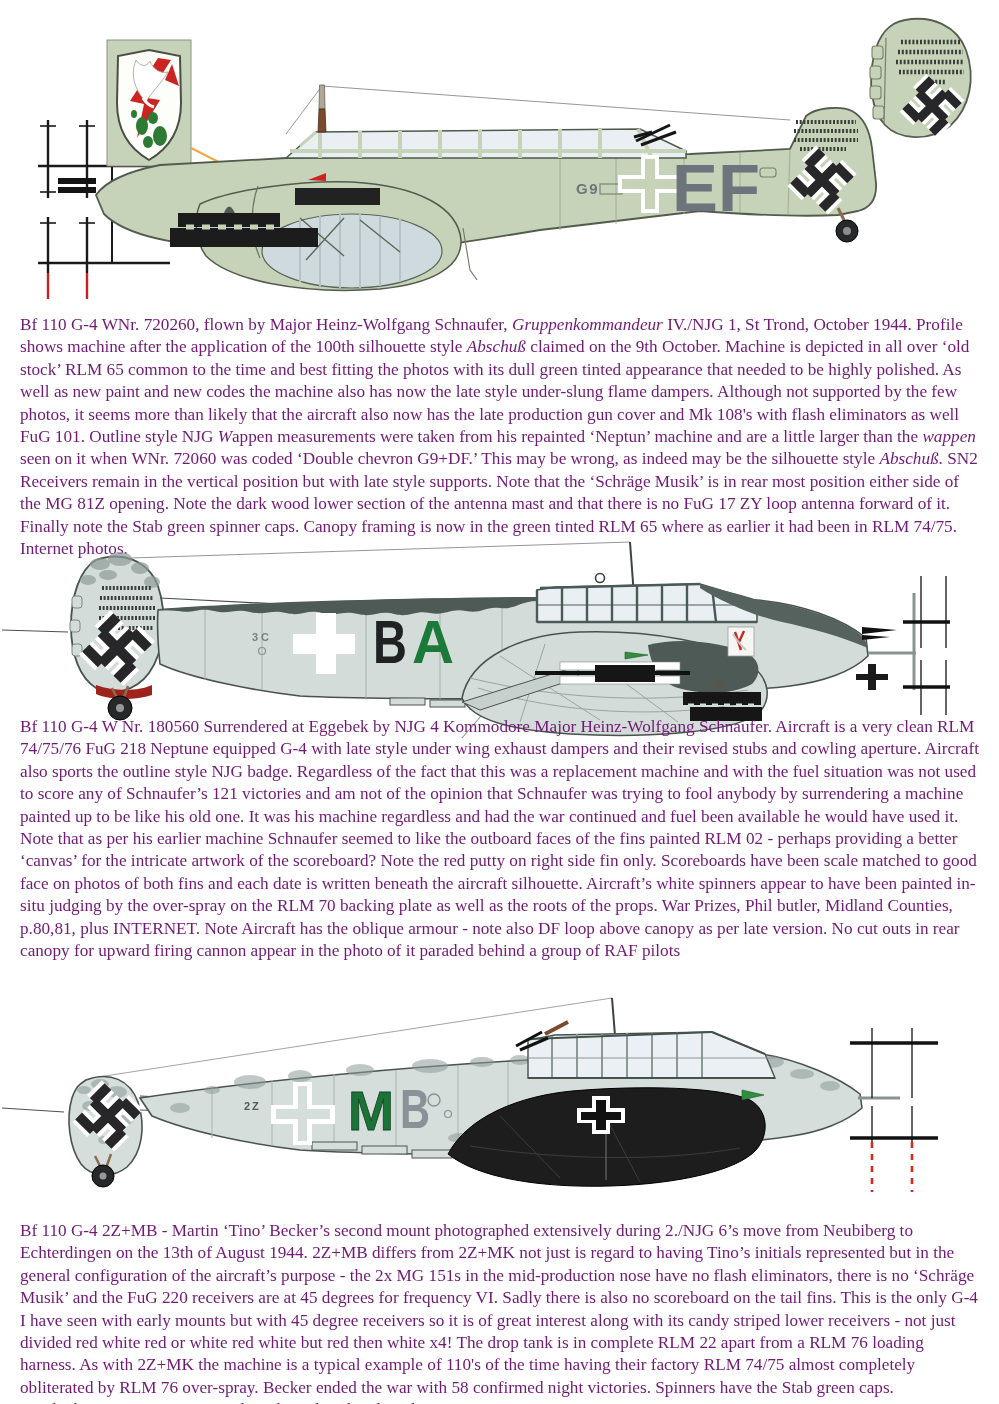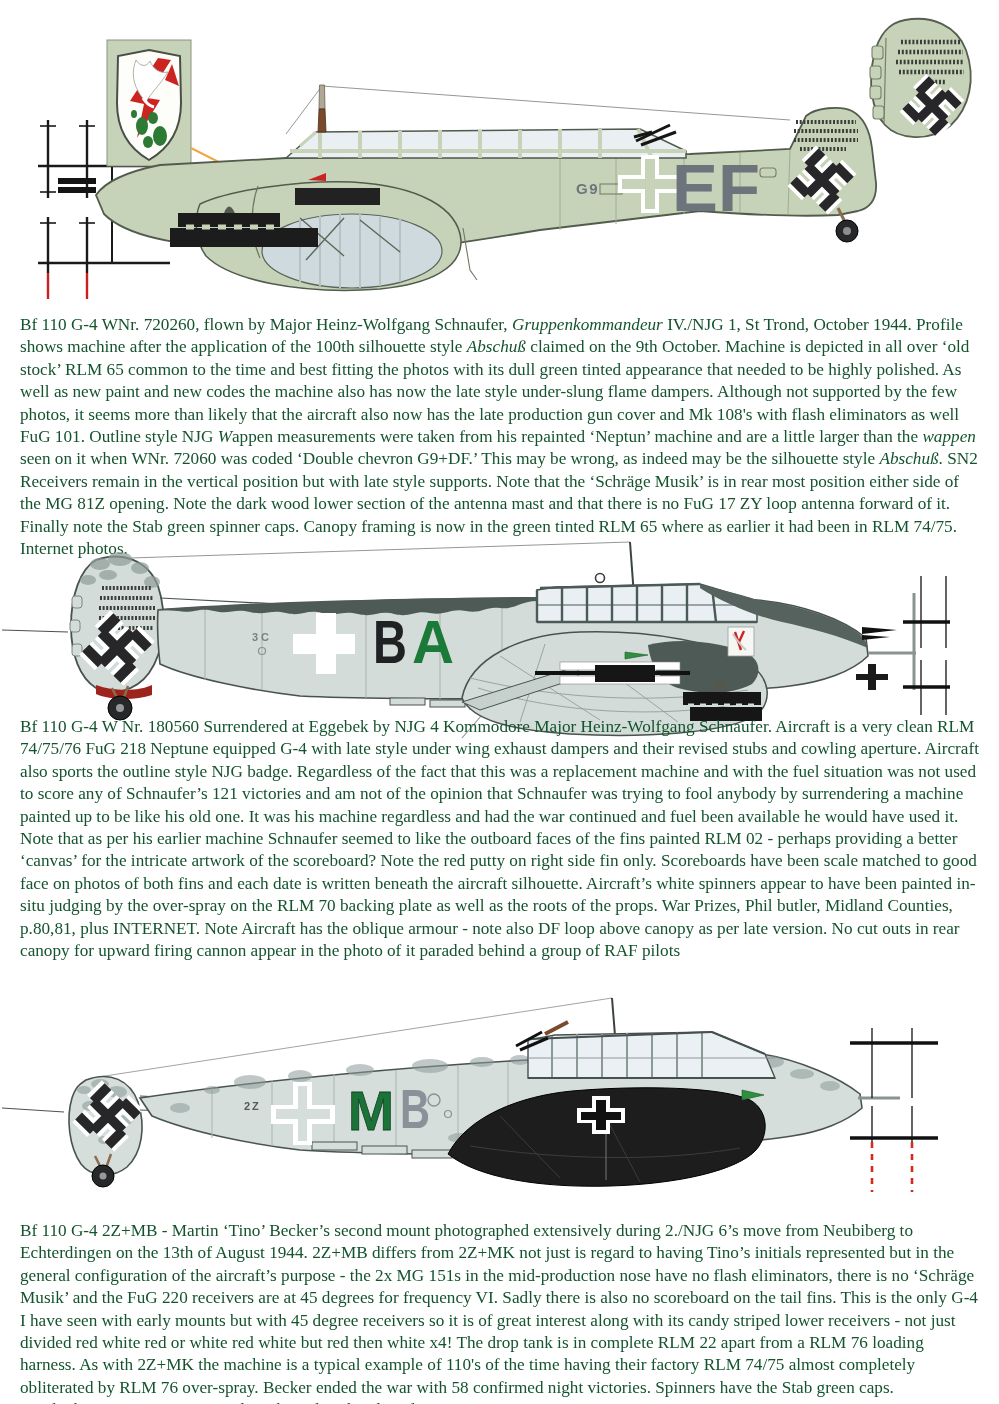--- a/index.html
+++ b/index.html
@@ -3,21 +3,21 @@
 <meta charset="utf-8">
 <style>
   html,body{margin:0;padding:0;background:#ffffff;}
   .page{position:relative;width:999px;height:1404px;background:#ffffff;overflow:hidden;
         font-family:"Liberation Serif", serif;color:#111;}
   .profile-svg{position:absolute;left:0;display:block;}
   #svg1{top:8px;}
   #svg2{top:538px;}
   #svg3{top:988px;}
   .caption{position:absolute;left:20px;width:959px;font-size:17.2px;line-height:22.4px;
-           color:#14532d;text-align:left;}
+           color:#701a75;text-align:left;}
   #cap1{top:314px;}
   #cap2{top:716px;}
   #cap3{top:1220px;}
   .ital{font-style:italic;}
   svg text{font-family:"Liberation Sans", sans-serif;}
 </style>
 </head>
 <body>
 
 <div class="page">

